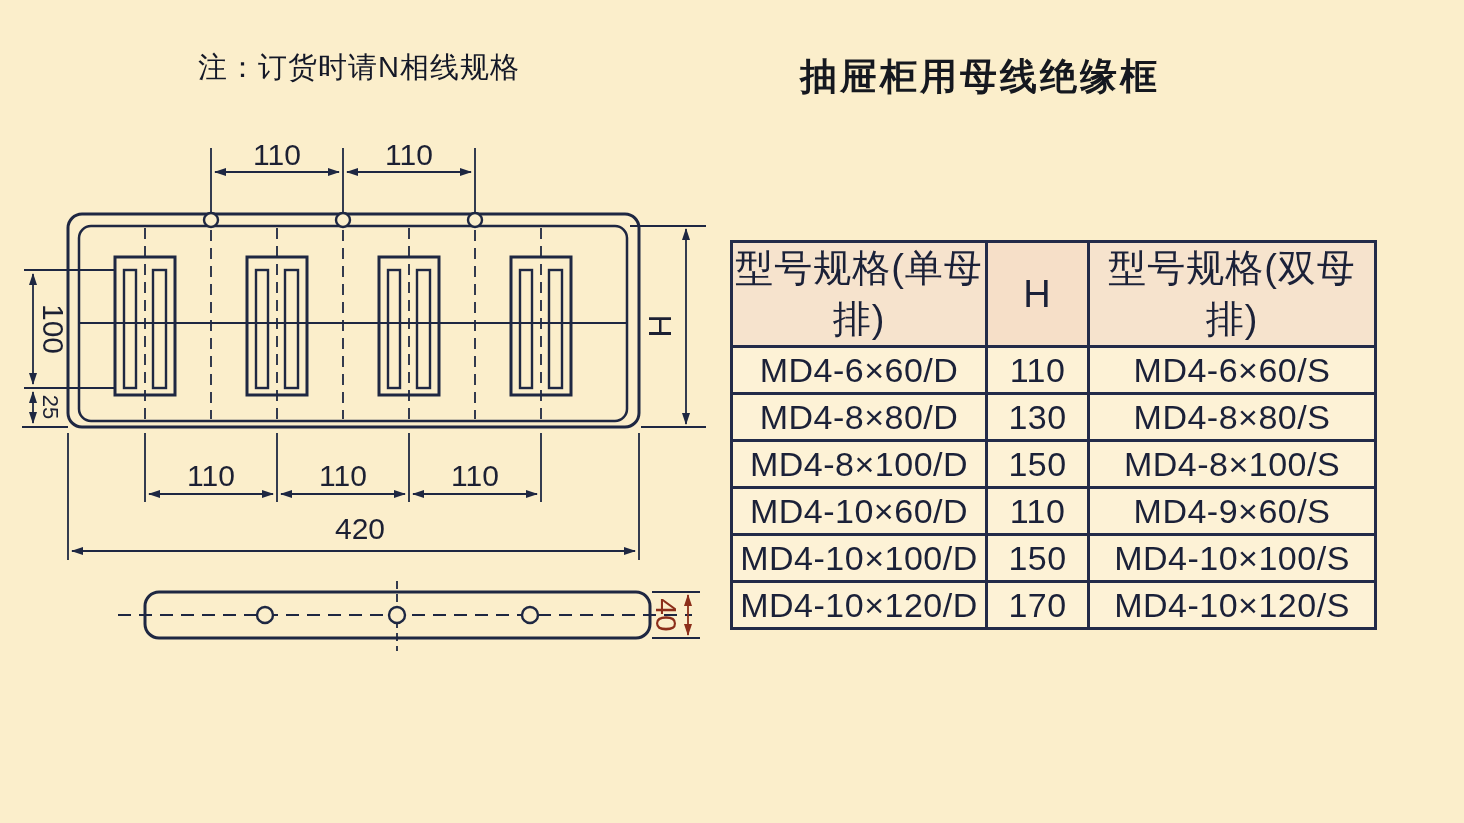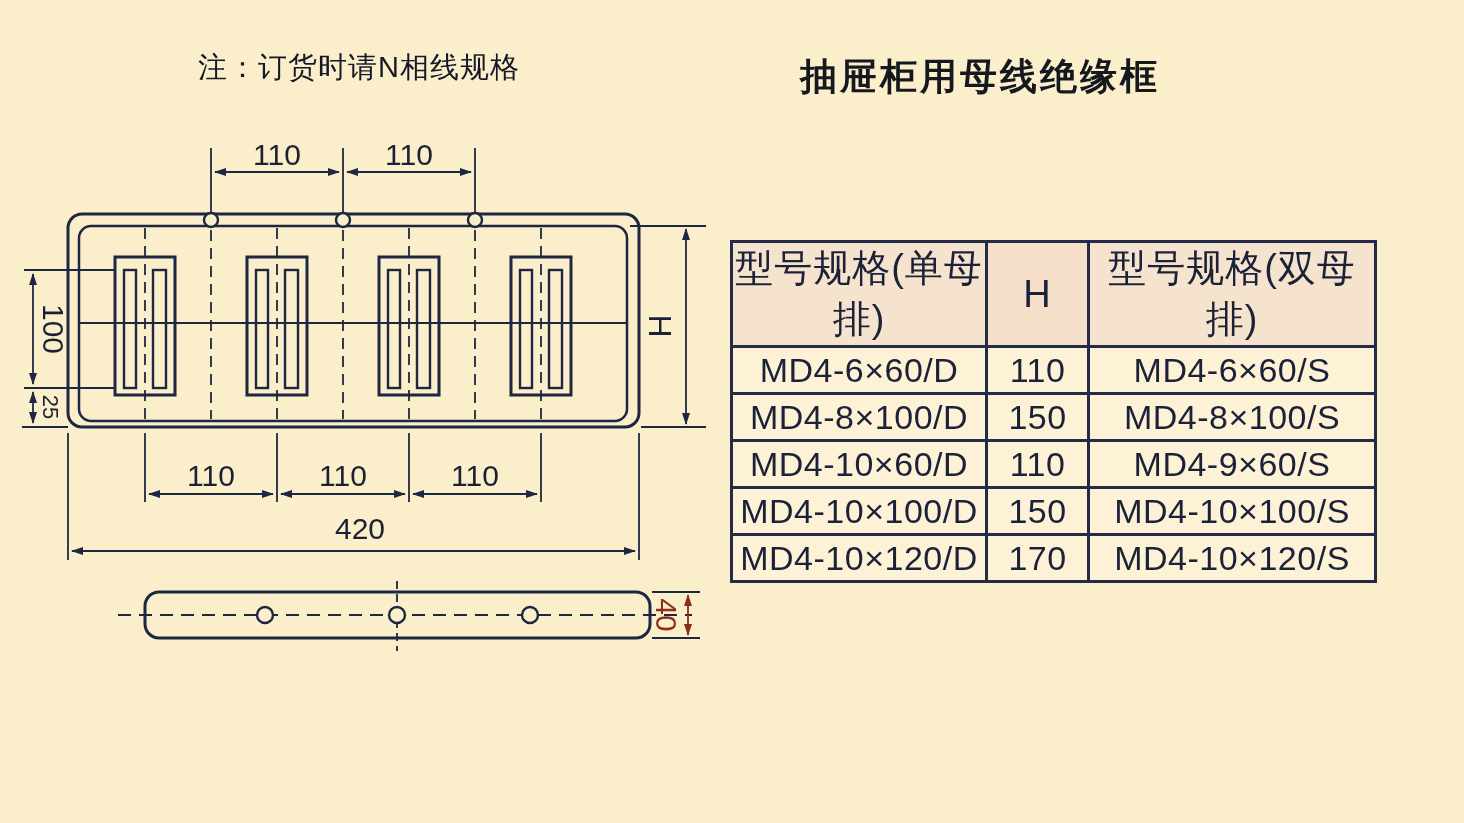--- a/index.html
+++ b/index.html
@@ -196,20 +196,25 @@
         <th class="col-double">型号规格(双母排)</th>
       </tr>
     </thead>
     <tbody>
       <tr>
         <td>MD4-6×60/D</td>
         <td>110</td>
         <td>MD4-6×60/S</td>
       </tr>
       <tr>
+        <td>MD4-8×80/D</td>
+        <td>130</td>
+        <td>MD4-8×80/S</td>
+      </tr>
+      <tr>
         <td>MD4-8×100/D</td>
         <td>150</td>
         <td>MD4-8×100/S</td>
       </tr>
       <tr>
         <td>MD4-10×60/D</td>
         <td>110</td>
         <td>MD4-9×60/S</td>
       </tr>
       <tr>

